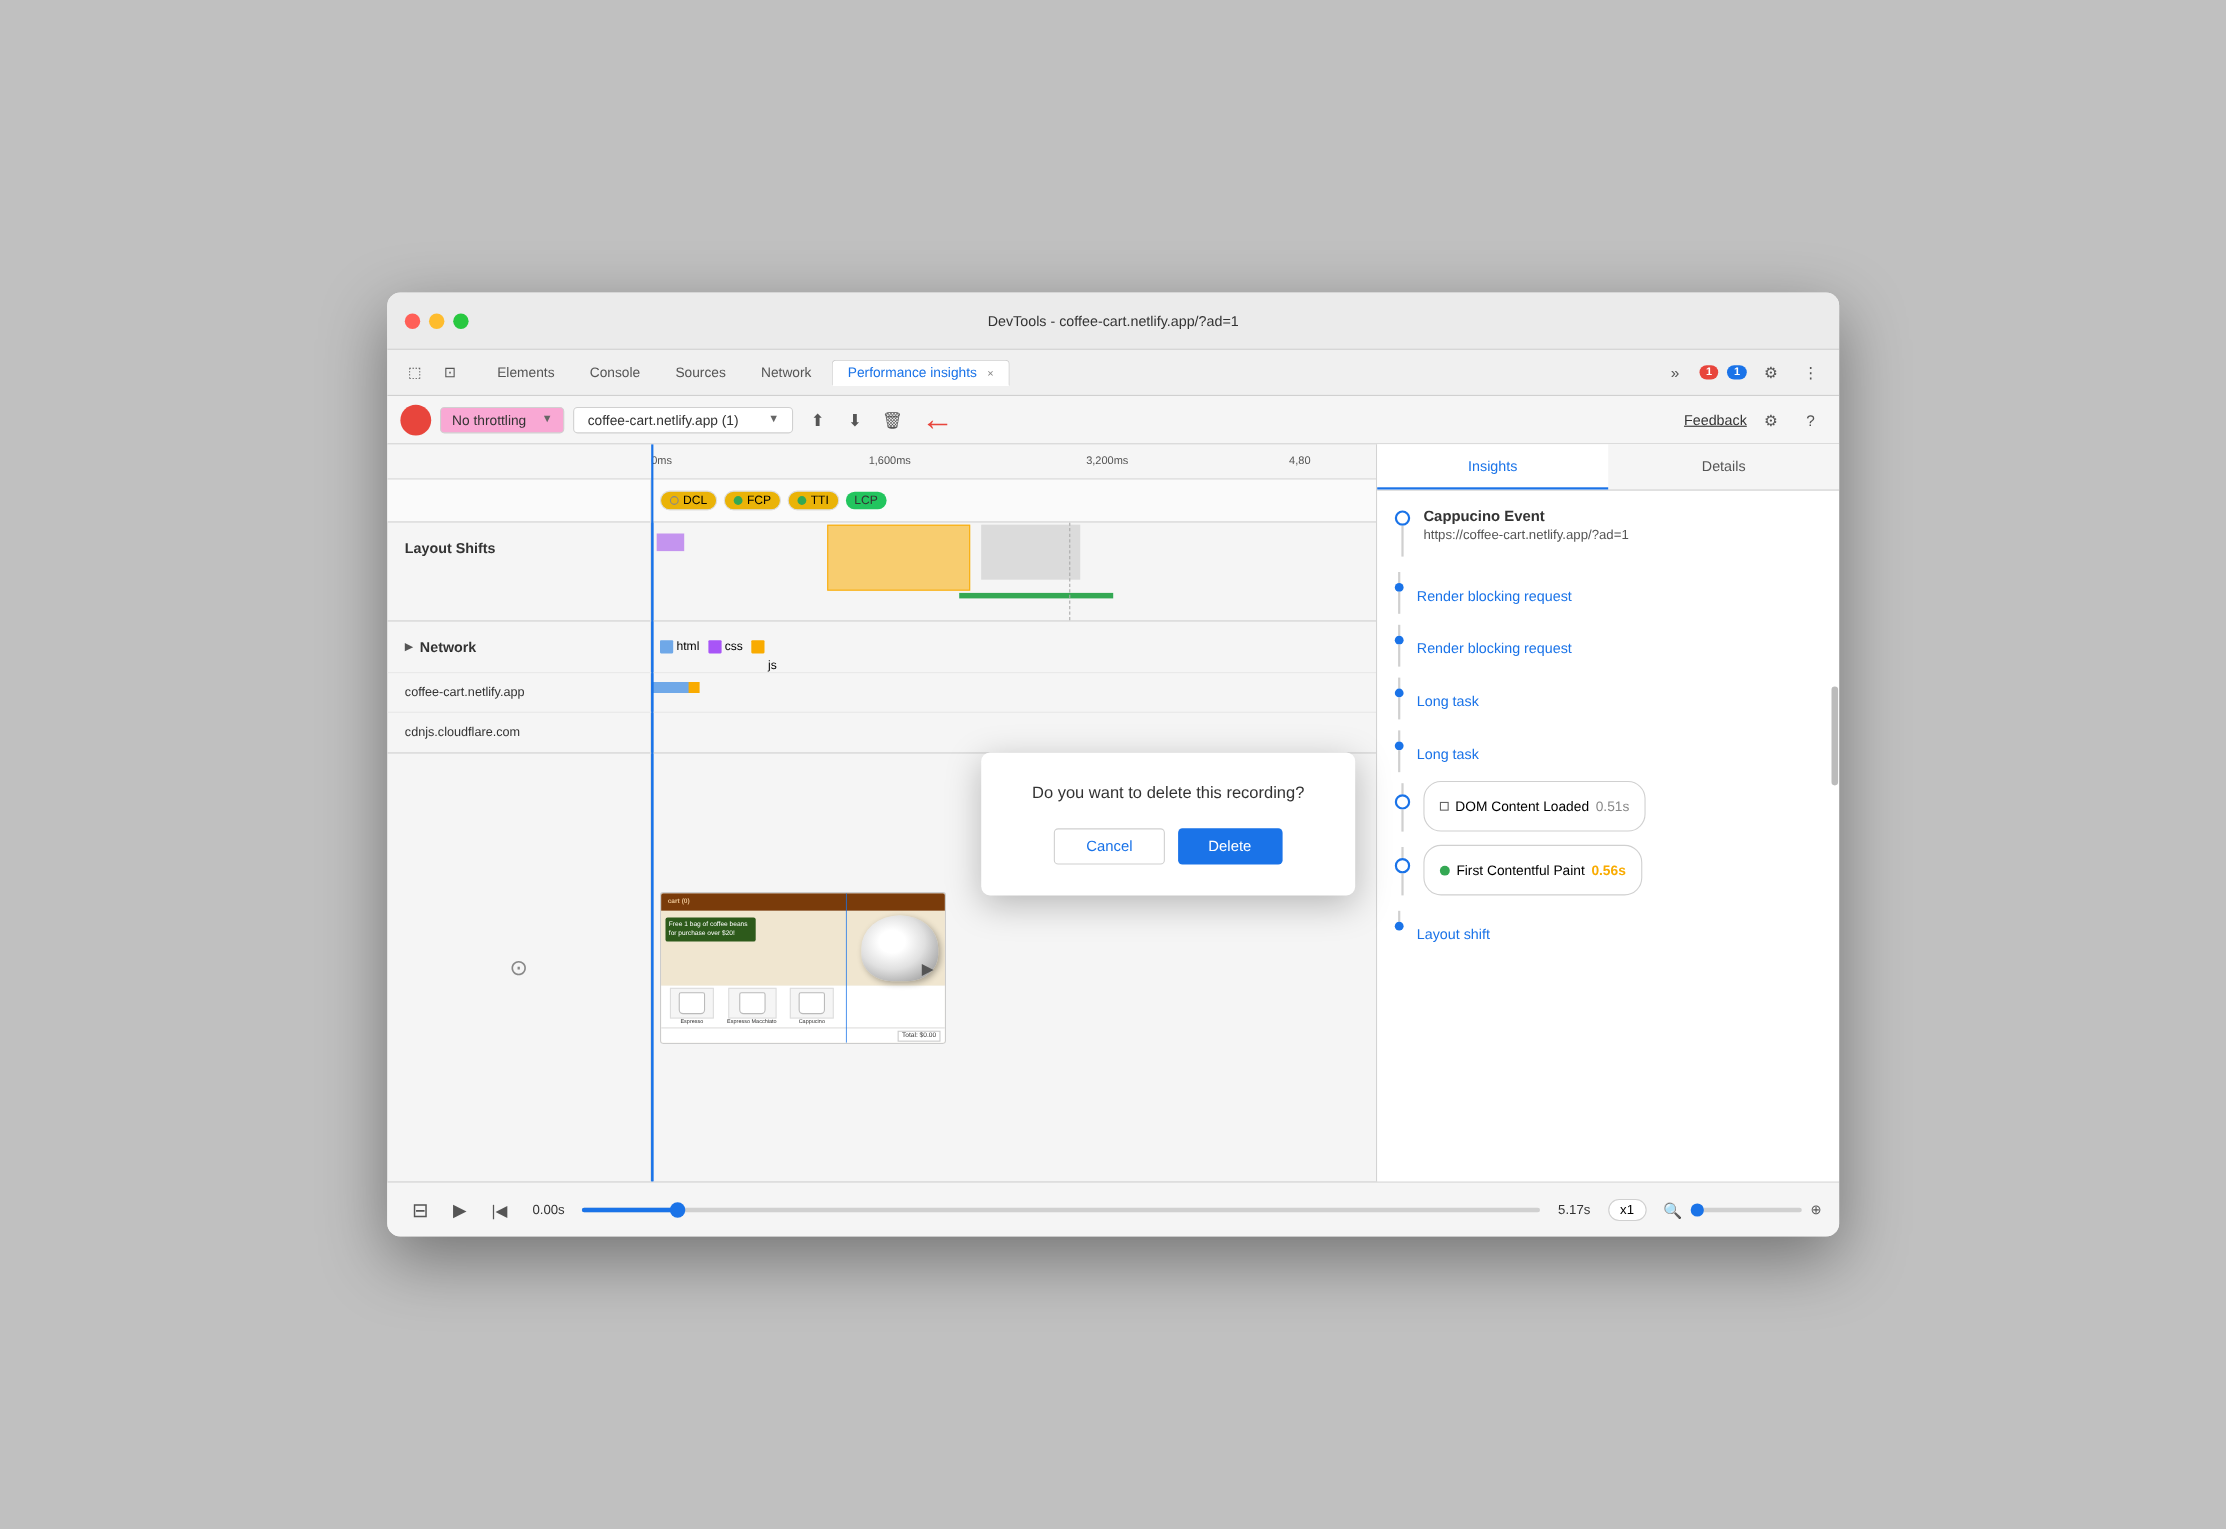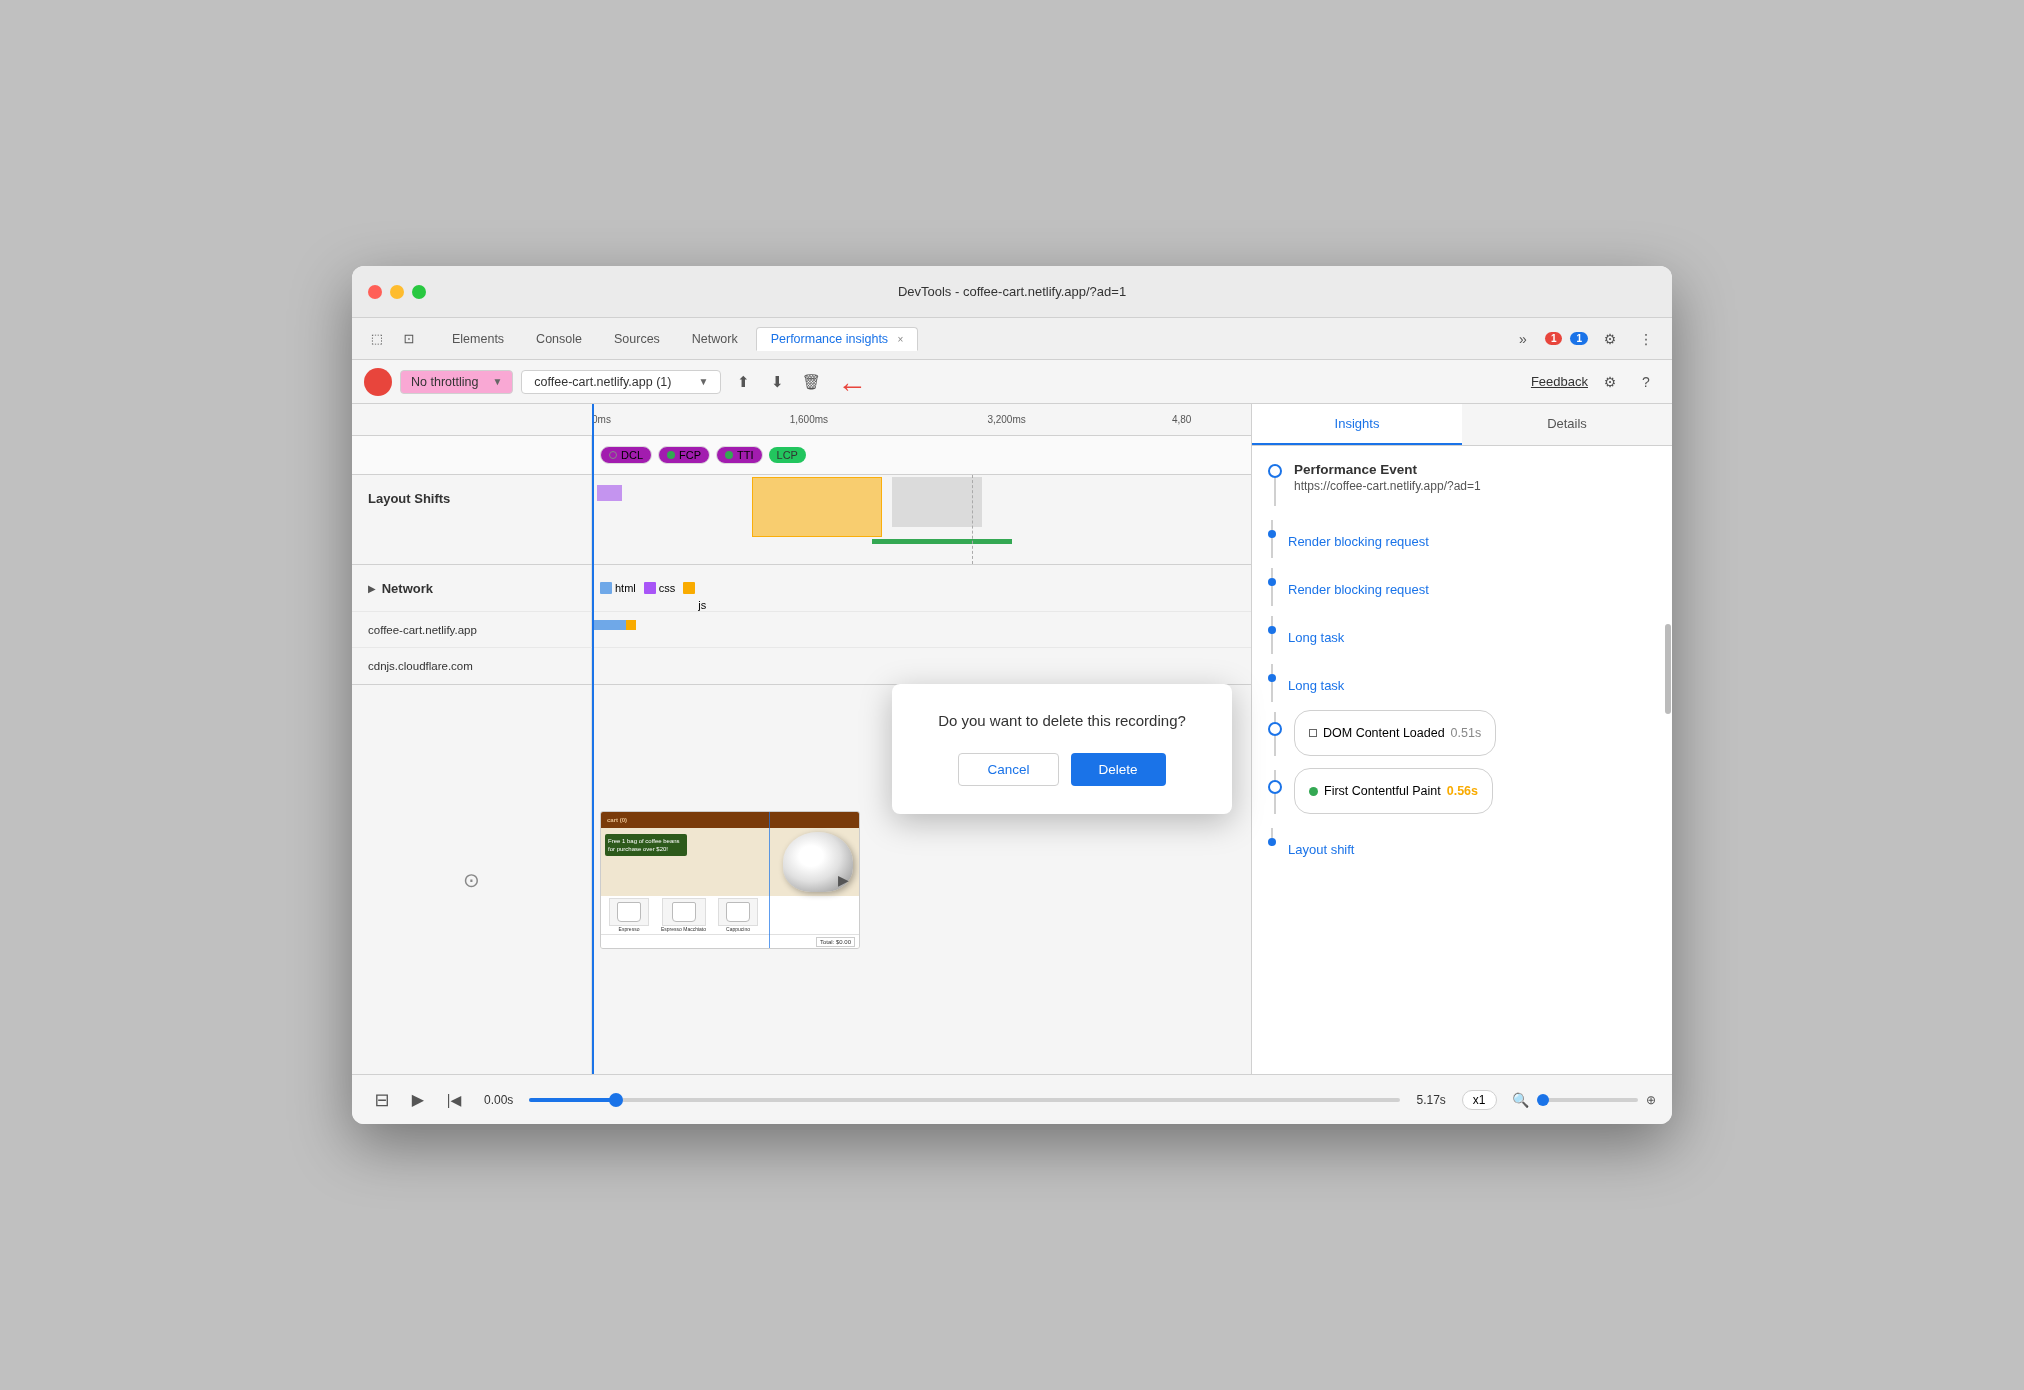--- a/index.html
+++ b/index.html
@@ -224,21 +224,21 @@
       border-right: 1px solid #d0d0d0;
     }
     .pill {
       display: flex;
       align-items: center;
       gap: 4px;
       font-size: 11px;
       padding: 2px 8px;
       border: 1px solid #ddd;
       border-radius: 10px;
-      background: #a21caf;
+      background: #eab308;
     }
     .dot {
       width: 8px;
       height: 8px;
       border-radius: 50%;
     }
     .dot-green { background: #34a853; }
     
     .lcp-pill {
       background: #22c55e;
@@ -668,21 +668,21 @@
       <div class="insights-content">
 
         <div style="position:relative;">
 
           <div style="display:flex; gap:12px; margin-bottom:12px;">
             <div style="display:flex; flex-direction:column; align-items:center; padding-top:2px;">
               <div style="width:14px; height:14px; border:2px solid #1a73e8; border-radius:50%; background:white;"></div>
               <div style="width:2px; height:28px; background:#d0d0d0;"></div>
             </div>
             <div>
-              <div class="insight-title">Performance Event</div>
+              <div class="insight-title">Cappucino Event</div>
               <div class="insight-url">https://coffee-cart.netlify.app/?ad=1</div>
             </div>
           </div>
 
           <div style="display:flex; gap:12px; margin-bottom:8px;">
             <div style="display:flex; flex-direction:column; align-items:center; padding-top:2px;">
               <div style="width:2px; height:10px; background:#d0d0d0;"></div>
               <div style="width:8px; height:8px; background:#1a73e8; border-radius:50%;"></div>
               <div style="width:2px; height:20px; background:#d0d0d0;"></div>
             </div>

